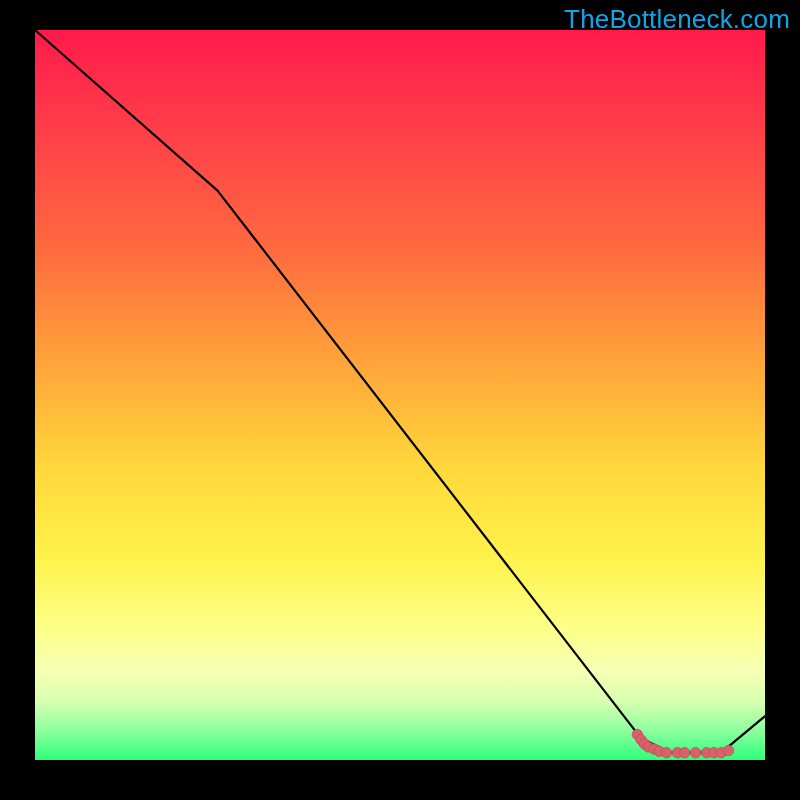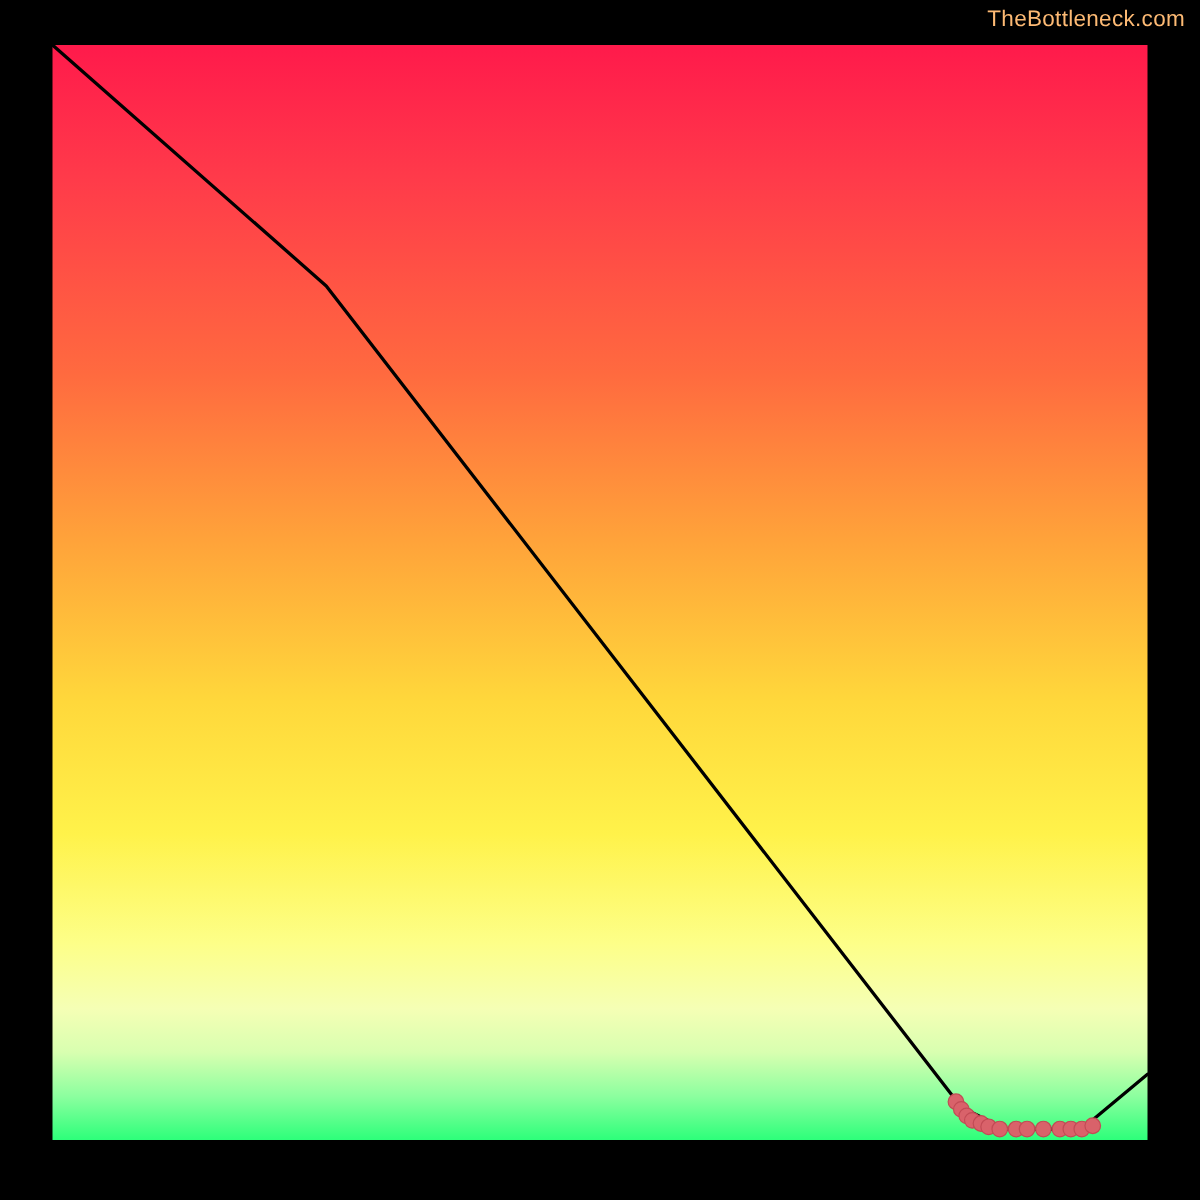--- a/index.html
+++ b/index.html
@@ -14,22 +14,22 @@
   .frame {
     position: relative;
     width: 800px;
     height: 800px;
     background: #000;
   }
   .attribution {
     position: absolute;
     top: 4px;
     right: 10px;
-    color: #fdba74;
-    font-size: 15px;
+    color: #0ea5e9;
+    font-size: 26px;
     font-weight: 500;
     letter-spacing: 0.2px;
   }
   .plot-area {
     position: absolute;
     left: 35px;
     top: 30px;
     width: 730px;
     height: 730px;
     

